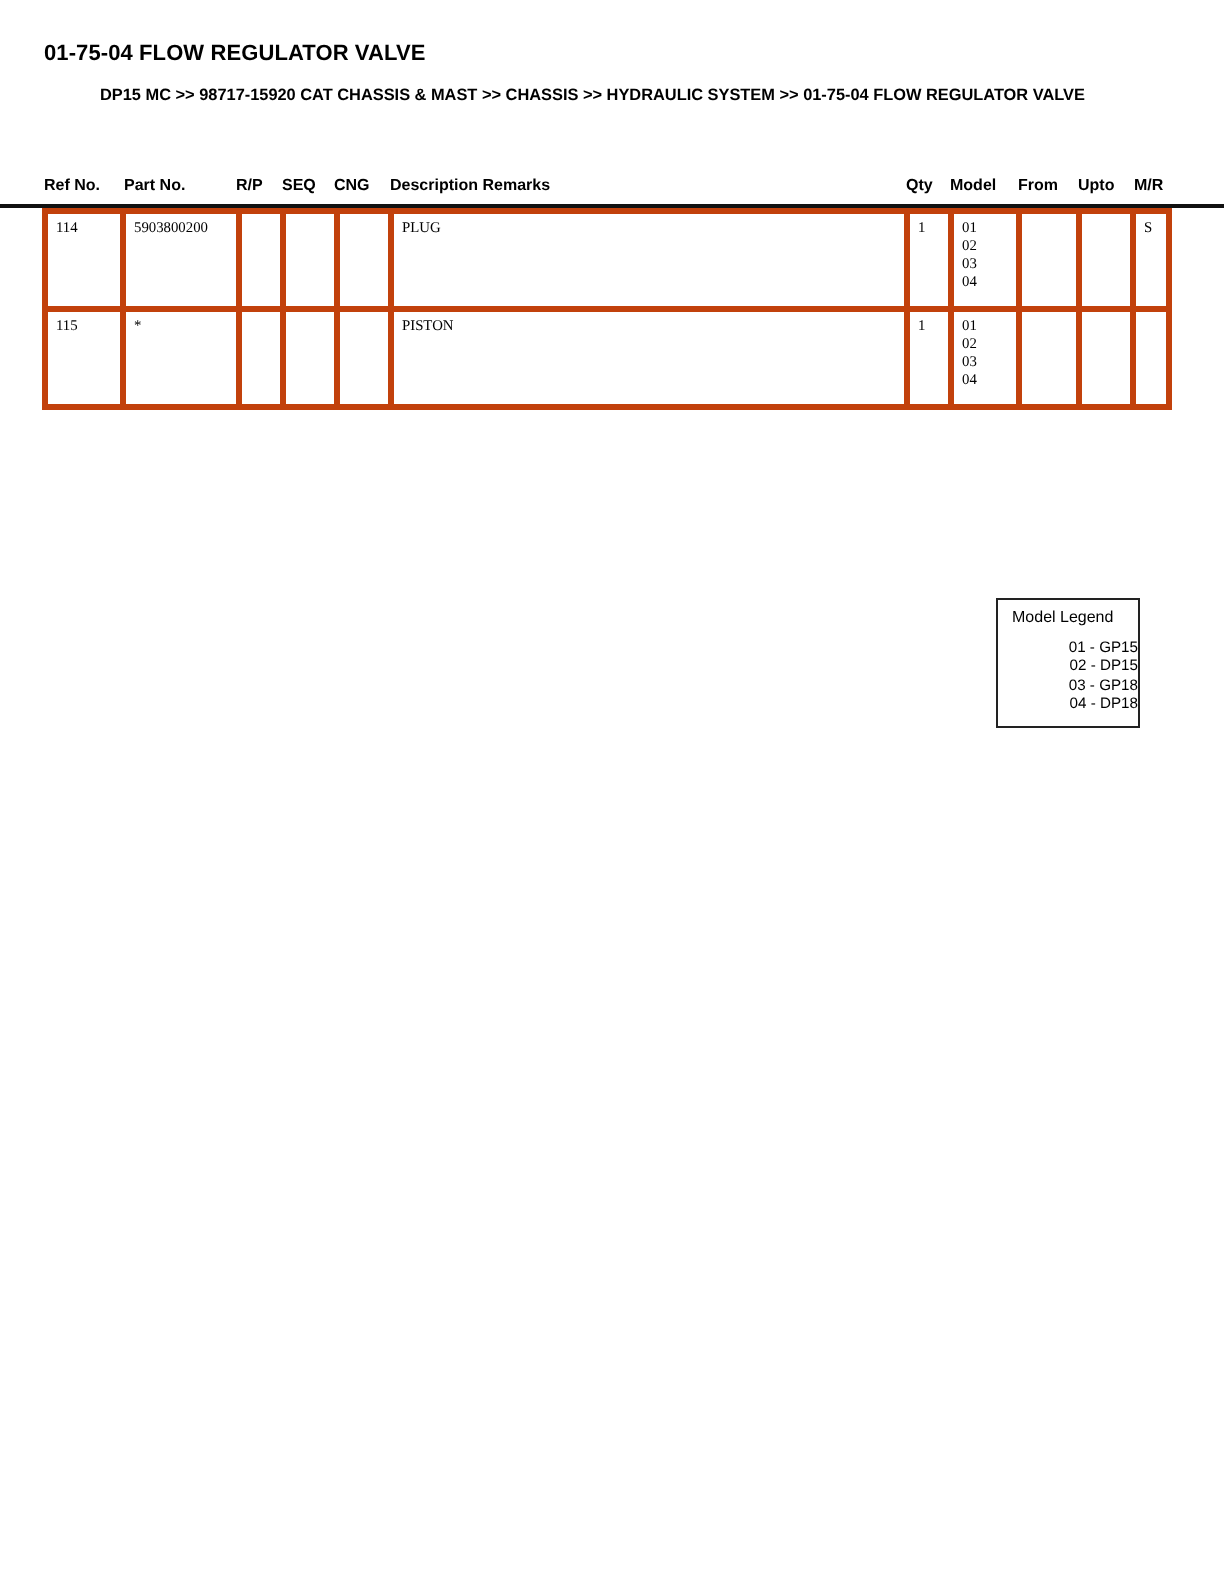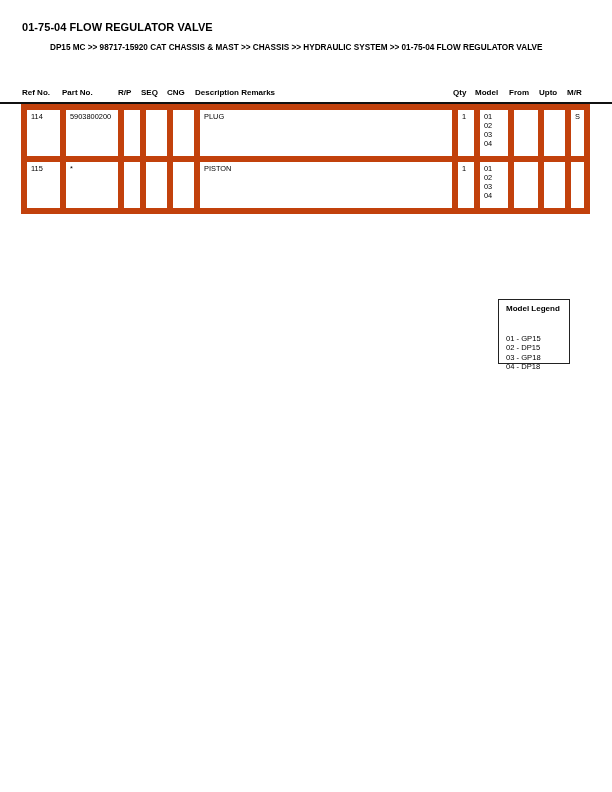--- a/index.html
+++ b/index.html
@@ -3,26 +3,26 @@
 <meta charset="utf-8">
 <style>
   html, body { margin: 0; padding: 0; background: #ffffff; }
   body { width: 612px; height: 792px; position: relative; overflow: hidden;
          font-family: "Liberation Sans", sans-serif; color: #000; }
   .title { position: absolute; left: 22px; top: 21px; font-size: 11px; font-weight: bold; letter-spacing: 0.05px; }
   .breadcrumb { position: absolute; left: 22px; top: 43px; font-size: 8.2px; font-weight: bold; white-space: nowrap; padding-left: 28px; }
   .hdr { position: absolute; top: 88px; font-size: 8px; font-weight: bold; white-space: nowrap; }
   .rule { position: absolute; left: 0; top: 102px; width: 612px; height: 2px; background: #111; }
   table.parts { position: absolute; left: 21px; top: 104px; border-collapse: collapse; table-layout: fixed; font-size: 7.4px; }
-  table.parts td { border: 6px solid #c2410c; vertical-align: top; padding: 2px 4px 0 4px; line-height: 9.1px; height: 44px; }
+  table.parts td { border: 3px solid #c2410c; vertical-align: top; padding: 2px 4px 0 4px; line-height: 9.1px; height: 44px; font-family: Liberation Serif, serif; }
   table.parts td.thin { border-left-color: #c8c8c8; }
   .models span { display: block; }
   .legend { position: absolute; left: 498px; top: 299px; width: 70px; height: 63px; border: 1px solid #222; font-size: 7.6px; }
-  .legend .lt { font-weight: bold; font-size: 8px; margin: 4px 0 21px 7px; }
-  .legend .li { margin-left: 7px; line-height: 9.3px; }
+  .legend .lt { font-weight: normal; font-size: 8px; margin: 4px 0 6px 7px; }
+  .legend .li { margin-left: 7px; line-height: 9.3px; text-align: right; }
 </style>
 </head>
 <body>
 
 <div class="title">01-75-04 FLOW REGULATOR VALVE</div>
 <div class="breadcrumb">DP15 MC &gt;&gt; 98717-15920 CAT CHASSIS &amp; MAST &gt;&gt; CHASSIS &gt;&gt; HYDRAULIC SYSTEM &gt;&gt; 01-75-04 FLOW REGULATOR VALVE</div>
 
 <div>
   <span class="hdr" style="left:22px">Ref No.</span>
   <span class="hdr" style="left:62px">Part No.</span>

